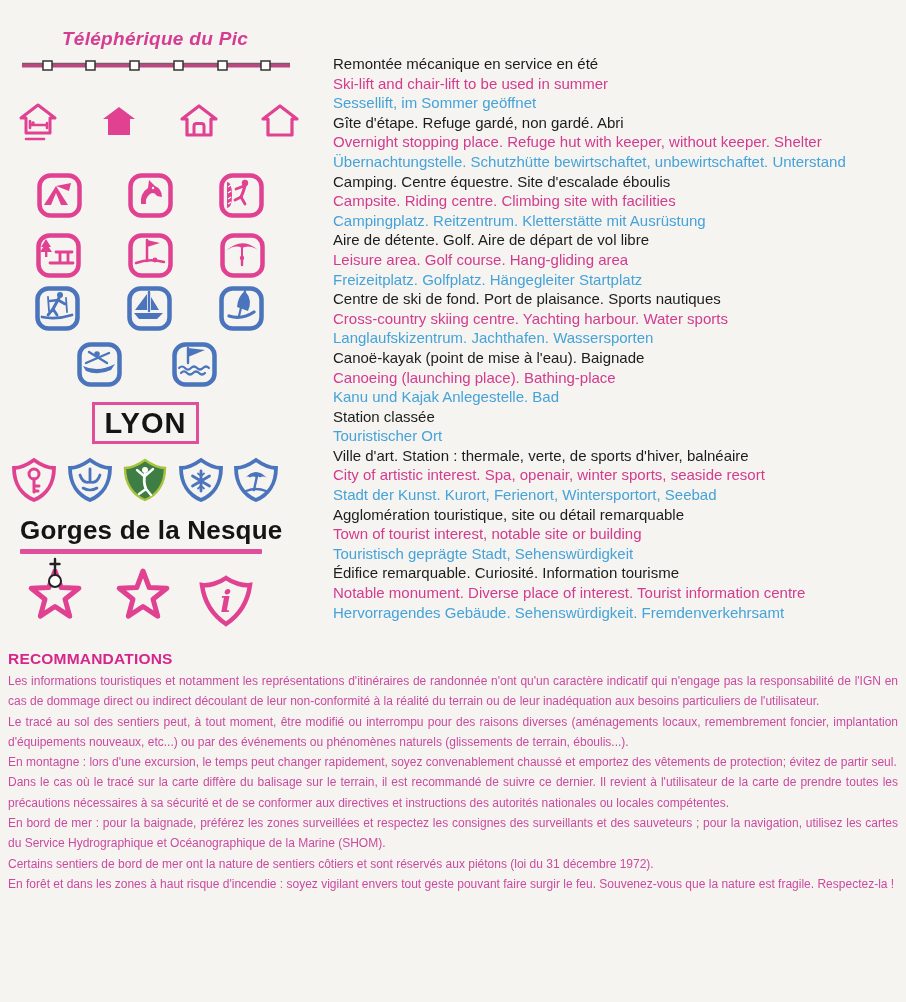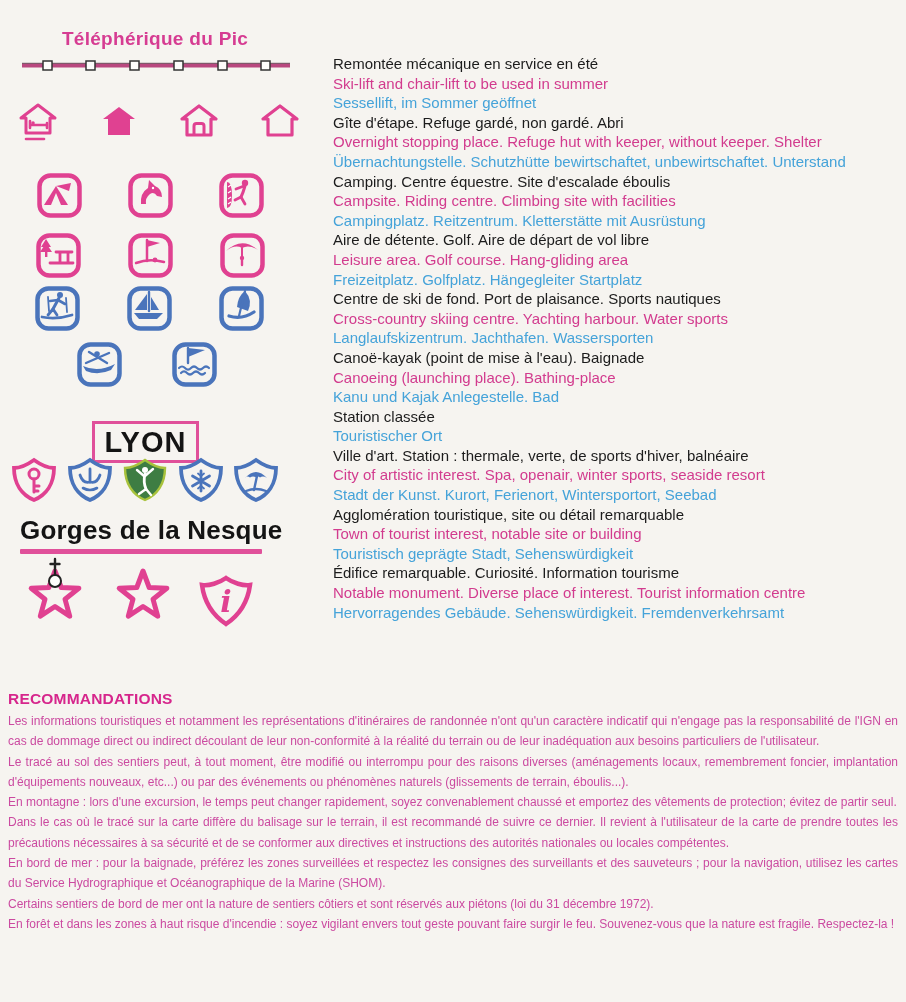--- a/index.html
+++ b/index.html
@@ -9,33 +9,33 @@
     font-family:"Liberation Sans", sans-serif;
     position:relative;overflow:hidden;
     -webkit-font-smoothing:antialiased;
   }
   .page{position:absolute;inset:0;}
 
   
   .teleferique{
     position:absolute;left:30px;top:28px;width:250px;
     text-align:center;
-    font-weight:bold;font-size:19px;
+    font-style:italic;font-weight:bold;font-size:19px;
     color:#d63c92;letter-spacing:.3px;
   }
   .cable{position:absolute;left:20px;top:59px;}
   .houses{position:absolute;left:18px;top:102px;width:282px;display:flex;justify-content:space-between;}
   .iconrow{position:absolute;display:flex;}
   .row-camp{left:36px;top:172px;gap:44px;}
   .row-leisure{left:35px;top:232px;gap:45px;}
   .row-ski{left:34px;top:285px;gap:45px;}
   .row-canoe{left:76px;top:341px;gap:48px;}
 
   .lyon{
-    position:absolute;left:92px;top:421px;width:101px;height:36px;
+    position:absolute;left:92px;top:402px;width:101px;height:36px;
     border:3.5px solid #e0509a;
     display:flex;align-items:center;justify-content:center;
     font-weight:bold;font-size:29px;color:#141414;letter-spacing:1px;
     background:transparent;
   }
   .badges{position:absolute;left:11px;top:457px;width:268px;display:flex;justify-content:space-between;}
 
   .gorges{
     position:absolute;left:20px;top:515px;
     font-weight:bold;font-size:26px;color:#141414;letter-spacing:.2px;
@@ -53,21 +53,20 @@
   }
   .legendtext div{white-space:nowrap;}
   .fr{color:#1c1c1c;}
   .en{color:#d23b8e;}
   .de{color:#45a3d9;}
 
   
   .reco{
     position:absolute;left:8px;top:650px;width:890px;
     color:#cb4aa0;
-    margin-top:40px;
   }
   .reco-title{
     font-weight:bold;font-size:15.5px;color:#d6268c;
     letter-spacing:.2px;margin-bottom:3px;
   }
   .reco p{
     margin:0;font-size:12px;line-height:20.3px;
     text-align:justify;text-align-last:left;
   }
 </style>

